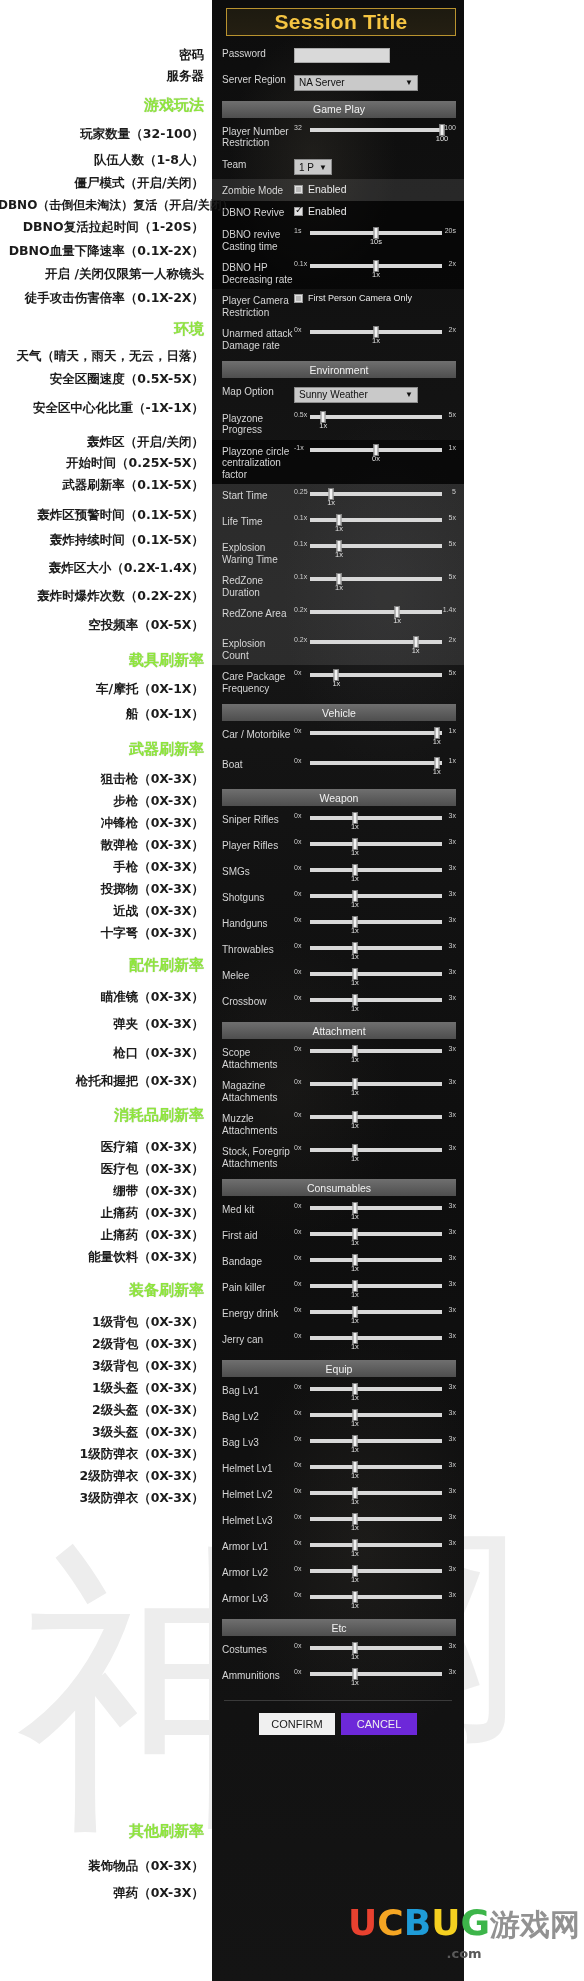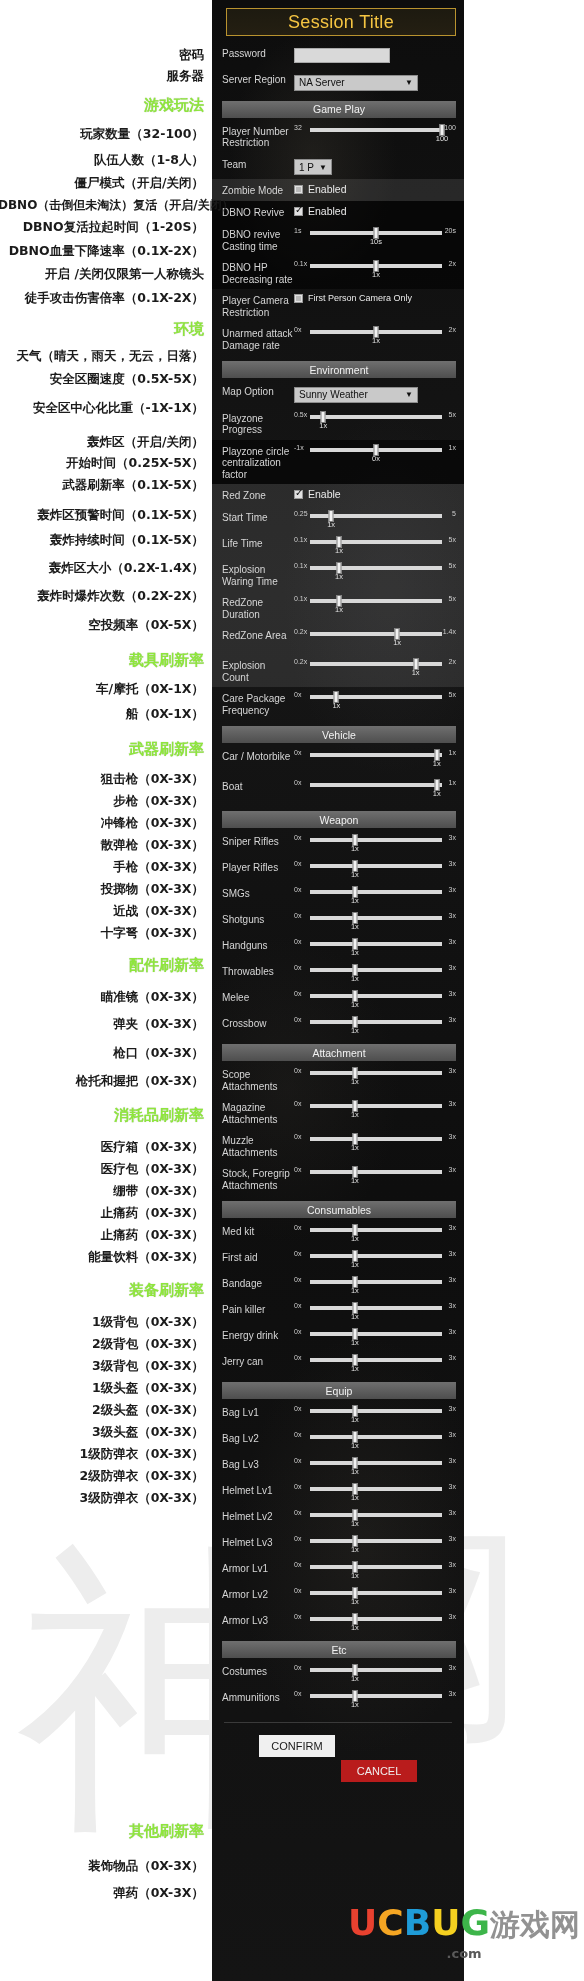--- a/index.html
+++ b/index.html
@@ -62,21 +62,21 @@
   .panel-inner { position: relative; z-index: 1; padding: 0; }
 
   
   .title-bar {
     margin: 8px 8px 0 14px;
     height: 28px; border: 1px solid #b9932f;
     background: linear-gradient(180deg,#1d1a10,#241f12);
     display: flex; align-items: center; justify-content: center;
   }
   .title-bar span {
-    color: #f5c542; font-size: 18px; font-weight: normal;
+    color: #f5c542; font-size: 21px; font-weight: bold;
     letter-spacing: .3px;
   }
 
   
   .row {
     display: flex; align-items: flex-start;
     padding: 4px 8px 4px 10px;
     min-height: 22px;
   }
   .row .rlabel {
@@ -147,21 +147,21 @@
     transform: translateX(-50%);
   }
   .sl.tall { height: 22px; }
 
   
   .btnrow { display:flex; gap: 6px; justify-content:center; margin: 10px 12px 0 12px;
             border-top: 1px solid #3a3a3a; padding-top: 12px; }
   .btn { height: 22px; min-width: 76px; display:flex; align-items:center;
          justify-content:center; font-size: 11px; color:#1a1a1a; }
   .btn.primary { background: #f0f0f0; }
-  .btn.ghost { background: #b91c1c; color:#efefef;margin-top:25px; }
+  .btn.ghost { background: #6d28d9; color:#efefef; }
 
   
   .ucbug { position:absolute; right: 4px; bottom: 20px; z-index: 9; pointer-events:none;
            font-family:"DejaVu Sans", sans-serif; font-weight: bold; }
   .ucbug .l { font-size: 36px; }
   .ucbug .c1{color:#e8412f} .ucbug .c2{color:#f5a623} .ucbug .c3{color:#f5d020}
   .ucbug .c4{color:#1f9cd8} .ucbug .c5{color:#3db54a}
   .ucbug .cn { font-size: 30px; color: #6e6e6e; opacity:.75; }
   .ucbug .dom { font-size: 13px; color:#5a5a5a; text-align:center; }
 </style>
@@ -374,29 +374,20 @@
               <div class="sl tall">
                 <div class="minl">-1x</div>
                 <div class="maxl">1x</div>
                 <div class="track"></div>
                 <div class="knob" style="left: calc(50% + 1px);"></div>
                 <div class="curv" style="left: calc(50% + 1px);">0x</div>
               </div>
             </div>
           </div>
           <div class="row shade">
-            <div class="rlabel">Red Zone</div>
-            <div class="rctl">
-              <div class="cbx">
-                <div class="box on"></div>
-                <span class="ctxt">Enable</span>
-              </div>
-            </div>
-          </div>
-          <div class="row shade">
             <div class="rlabel">Start Time</div>
             <div class="rctl">
               <div class="sl">
                 <div class="minl">0.25</div>
                 <div class="maxl">5</div>
                 <div class="track"></div>
                 <div class="knob" style="left: calc(16% + 11.2px);"></div>
                 <div class="curv" style="left: calc(16% + 11.2px);">1x</div>
               </div>
             </div>

